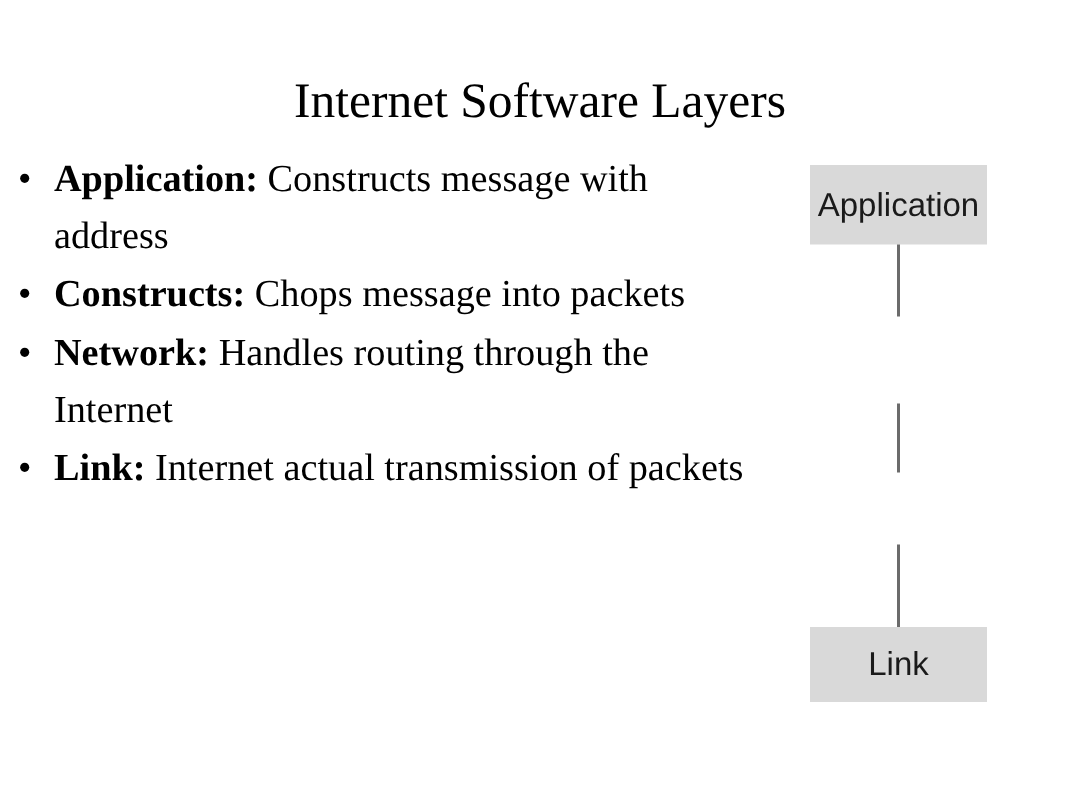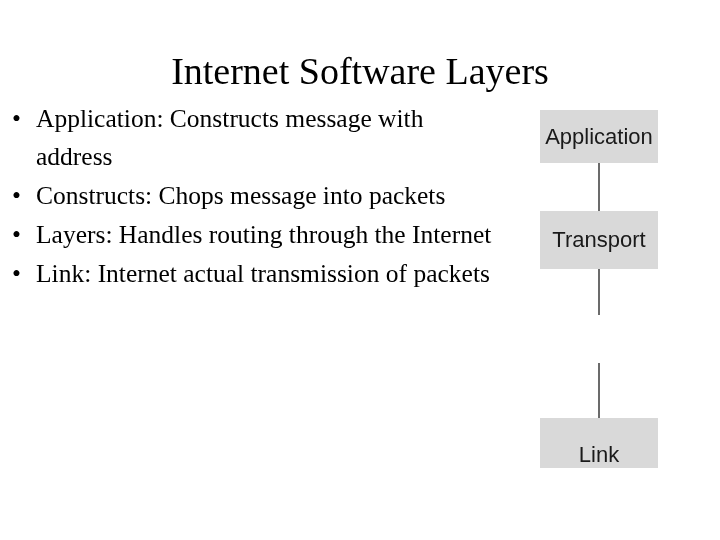--- a/index.html
+++ b/index.html
@@ -17,21 +17,21 @@
   }
 
   
   #slide-title {
     position: absolute;
     left: 0;
     top: 26px;
     width: 720px;
     text-align: center;
     font-family: "Liberation Serif", "DejaVu Serif", serif;
-    font-size: 38px;
+    font-size: 33px;
     font-weight: normal;
     line-height: 40px;
     letter-spacing: 0px;
     white-space: nowrap;
   }
 
   
   #bullet-list {
     position: absolute;
     left: 8px;
@@ -51,21 +51,21 @@
   .bullet-marker {
     position: absolute;
     left: 4px;
     top: 0;
     width: 18px;
     font-size: 25.5px;
     line-height: 38px;
     text-align: left;
   }
   .bullet-term {
-    font-weight: normal;
+    font-weight: bold;
     margin-top: 20px;
   }
   .bullet-rest {
     font-weight: normal;
   }
 
   
   #layer-diagram {
     position: absolute;
     left: 540px;
@@ -82,21 +82,21 @@
     font-size: 22px;
     color: #1a1a1a;
     display: flex;
     align-items: center;
     justify-content: center;
     box-sizing: border-box;
   }
   .layer-box.b0 { top: 0px;   height: 53px; }
   .layer-box.b1 { top: 101px; height: 58px; }
   .layer-box.b2 { top: 205px; height: 48px; }
-  .layer-box.b3 { top: 308px; height: 50px; align-items: flex-end; }
+  .layer-box.b3 { top: 308px; height: 50px; }
 
   .layer-connector {
     position: absolute;
     left: 58px;
     width: 2px;
     background: #6b6b6b;
   }
   .layer-connector.c0 { top: 53px;  height: 48px; }
   .layer-connector.c1 { top: 159px; height: 46px; }
   .layer-connector.c2 { top: 253px; height: 55px; }
@@ -113,40 +113,37 @@
     <span class="bullet-term">Application:</span><span class="bullet-rest"> Constructs message with address</span>
   </li>
 
   <li class="bullet-item">
     <span class="bullet-marker">•</span>
     <span class="bullet-term">Constructs:</span><span class="bullet-rest"> Chops message into packets</span>
   </li>
 
   <li class="bullet-item">
     <span class="bullet-marker">•</span>
-    <span class="bullet-term">Layers:</span><span class="bullet-rest"> Handles routing through the Internet</span>
+    <span class="bullet-term">Network:</span><span class="bullet-rest"> Handles routing through the Internet</span>
   </li>
 
   <li class="bullet-item">
     <span class="bullet-marker">•</span>
     <span class="bullet-term">Link:</span><span class="bullet-rest"> Internet actual transmission of packets</span>
   </li>
 
 </ul>
 
 <div id="layer-diagram">
 
   <div class="layer-box b0">
     <span>Application</span>
   </div>
   <div class="layer-connector c0"></div>
 
-  <div class="layer-box b1">
-    <span>Transport</span>
-  </div>
   <div class="layer-connector c1"></div>
 
   <div class="layer-connector c2"></div>
 
   <div class="layer-box b3">
     <span>Link</span>
   </div>
 
 </div>
 

